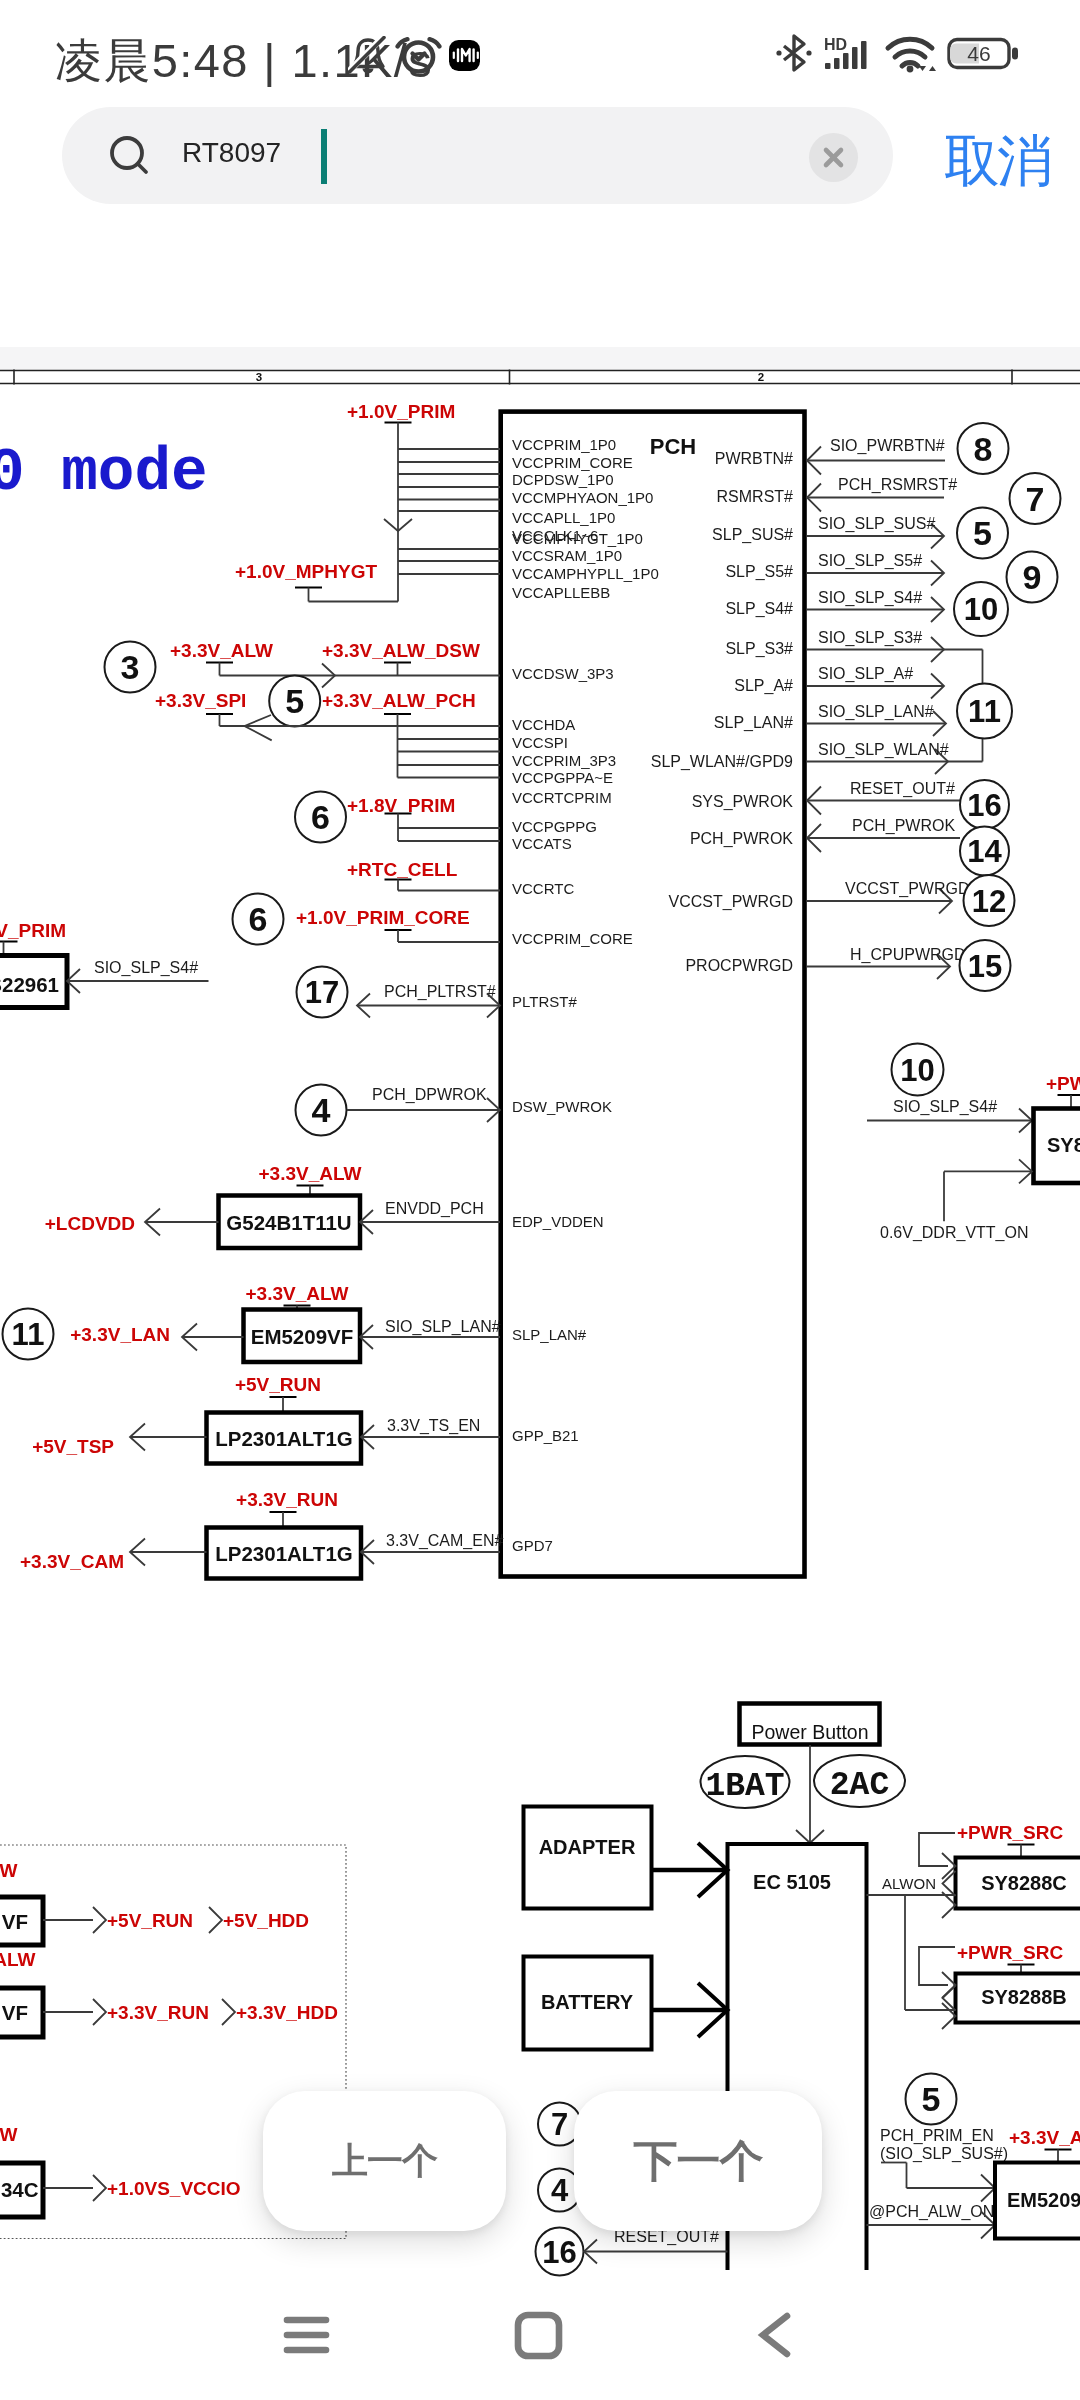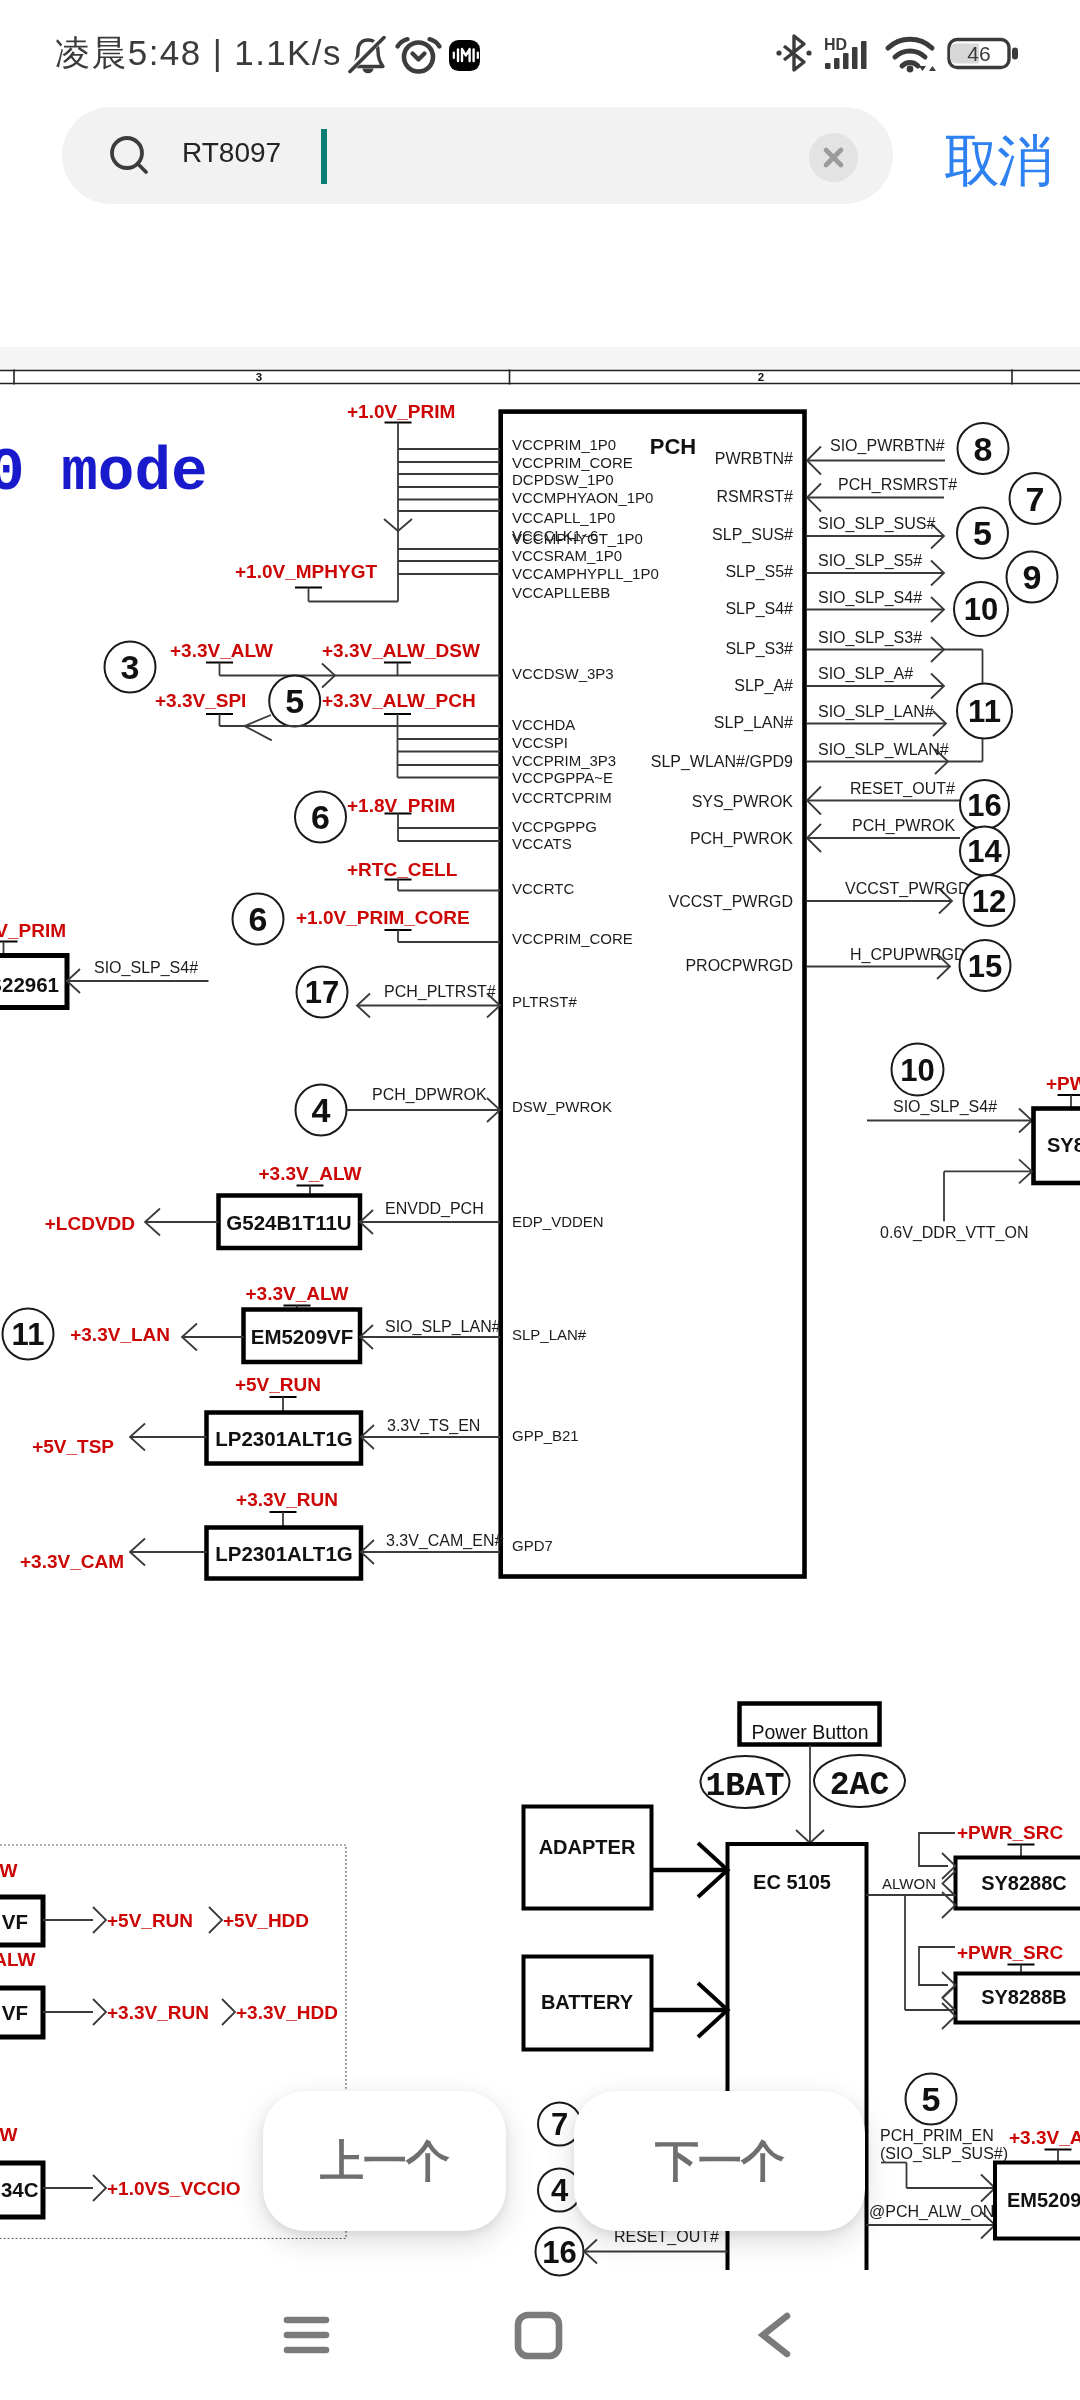--- a/index.html
+++ b/index.html
@@ -1,21 +1,21 @@
 <!DOCTYPE html>
 <html><head><meta charset="utf-8">
 <style>
   html,body{margin:0;padding:0;background:#fff;font-family:"Liberation Sans",sans-serif;}
   #page{position:relative;width:1080px;height:2400px;overflow:hidden;background:#fff;}
   .abs{position:absolute;}
 </style></head>
 <body>
 <div id="page">
 
-  <div class="abs" style="left:55px;top:30px;font-size:35px;color:#3b3b3b;letter-spacing:1.4px;">凌晨5:48 | 1.1K/s</div>
+  <div class="abs" style="left:55px;top:30px;font-size:47px;color:#3b3b3b;letter-spacing:1.4px;">凌晨5:48 | 1.1K/s</div>
   <svg class="abs" style="left:348px;top:36px" width="140" height="40" viewBox="0 0 140 40">
 
     <g fill="none" stroke="#3d3d3d" stroke-width="3.4" stroke-linejoin="round">
       <path d="M5 30.5 C8 26.5 10 22.5 10 15 C10 8 14 4 20 4 C26 4 30 8 30 15 C30 22.5 32 26.5 35 30.5 Z"></path>
     </g>
     <path d="M14.5 32.5 a5.5 4.8 0 0 0 11 0 z" fill="#3d3d3d"></path>
     <line x1="1" y1="35" x2="35" y2="1" stroke="#ffffff" stroke-width="6.5"></line>
     <line x1="2" y1="35.5" x2="36" y2="1.5" stroke="#3d3d3d" stroke-width="3.6" stroke-linecap="round"></line>
 
     <g fill="none" stroke="#3d3d3d" stroke-linecap="round">
@@ -422,22 +422,22 @@
 <text x="869" y="2217" font-size="16" fill="#1c1c1c" font-family="Liberation Sans, sans-serif">@PCH_ALW_ON</text>
 <line x1="866.5" y1="2225" x2="993" y2="2225" stroke="#3a3a3a" stroke-width="1.8"></line>
 <polyline points="981,2211.5 995,2225 981,2238.5" fill="none" stroke="#3a3a3a" stroke-width="1.8"></polyline>
 <text x="1009" y="2144" font-size="19" fill="#cc0505" font-family="Liberation Sans, sans-serif" font-weight="bold">+3.3V_ALW</text>
 <line x1="1044.5" y1="2149.5" x2="1071.5" y2="2149.5" stroke="#000" stroke-width="2"></line>
 <line x1="1058" y1="2149.5" x2="1058" y2="2162.5" stroke="#3a3a3a" stroke-width="1.8"></line>
 <rect x="995" y="2162.5" width="120" height="76" fill="none" stroke="#000" stroke-width="4"></rect>
 <text x="1007" y="2207" font-size="20" fill="#111" font-family="Liberation Sans, sans-serif" font-weight="bold">EM5209</text>
   </svg>
 
-  <div class="abs" style="left:263px;top:2091px;width:243px;height:140px;background:#fff;border-radius:42px;box-shadow:0 10px 30px rgba(0,0,0,0.14), 0 3px 8px rgba(0,0,0,0.07);display:flex;align-items:center;justify-content:center;font-size:44px;color:#6f6f6f;font-weight:600;letter-spacing:-1px;">上一个</div>
-  <div class="abs" style="left:574px;top:2091px;width:291px;height:140px;background:#fff;border-radius:42px;box-shadow:0 10px 30px rgba(0,0,0,0.14), 0 3px 8px rgba(0,0,0,0.07);display:flex;align-items:center;justify-content:center;font-size:44px;color:#6f6f6f;font-weight:600;letter-spacing:-1px;">下一个</div>
+  <div class="abs" style="left:263px;top:2091px;width:243px;height:140px;background:#fff;border-radius:42px;box-shadow:0 10px 30px rgba(0,0,0,0.14), 0 3px 8px rgba(0,0,0,0.07);display:flex;align-items:center;justify-content:center;font-size:36px;color:#6f6f6f;font-weight:600;letter-spacing:-1px;">上一个</div>
+  <div class="abs" style="left:574px;top:2091px;width:248px;height:140px;background:#fff;border-radius:42px;box-shadow:0 10px 30px rgba(0,0,0,0.14), 0 3px 8px rgba(0,0,0,0.07);display:flex;align-items:center;justify-content:center;font-size:44px;color:#6f6f6f;font-weight:600;letter-spacing:-1px;">下一个</div>
 
   <svg class="abs" style="left:0;top:2300px" width="1080" height="70" viewBox="0 0 1080 70">
     <g stroke="#7b7b7b" stroke-width="6.6" stroke-linecap="round" fill="none">
       <line x1="287" y1="20" x2="326" y2="20"></line>
       <line x1="287" y1="35" x2="326" y2="35"></line>
       <line x1="287" y1="50" x2="326" y2="50"></line>
       <rect x="518" y="15" width="41" height="41" rx="10"></rect>
       <path d="M787 16 L763 35 L787 54"></path>
     </g>
   </svg>

